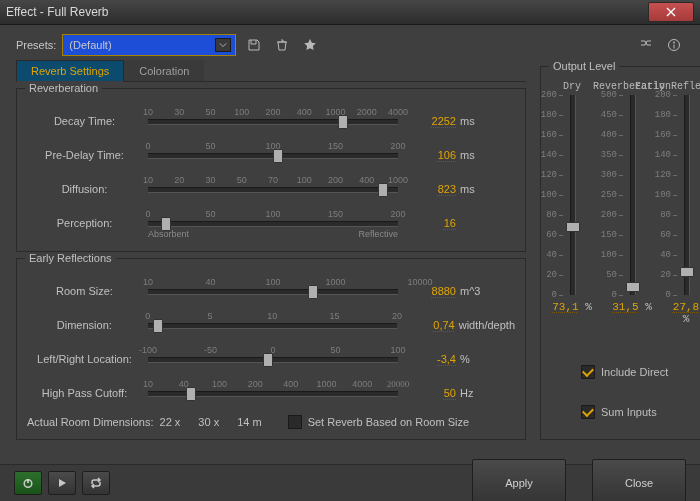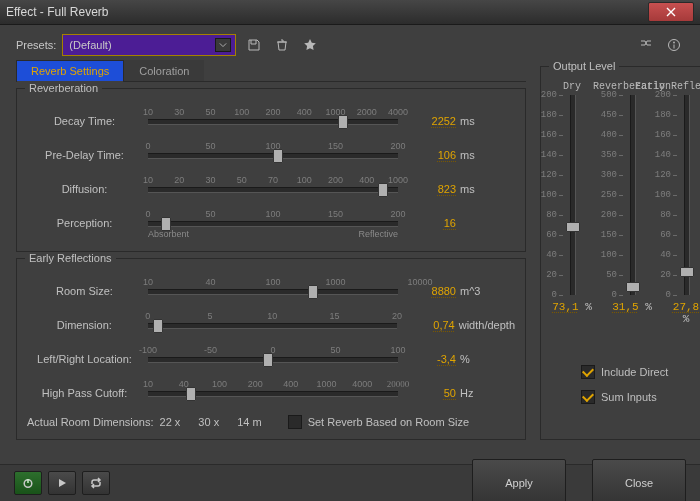--- a/index.html
+++ b/index.html
@@ -32,21 +32,21 @@
 
   .content { position:absolute; left:0; right:0; top:24px; bottom:36px; }
 
   .topbar {
     display:flex; align-items:center;
     padding: 10px 16px 4px 16px;
   }
   .topbar label { margin-right:6px; color:#c8c8c8; }
   .preset-select {
     width: 160px; height:20px;
-    background:#4c1d95;
+    background:#1d4ed8;
     border:1px solid #a58100;
     color:#c8c8c8;
     display:flex; align-items:center;
     padding: 0 6px;
     position:relative;
   }
   .preset-select .chev {
     position:absolute; right:4px; top:3px;
     border:1px solid #1a1a1a;
     width:14px; height:12px;
@@ -78,21 +78,21 @@
   .tab {
     padding: 4px 14px;
     color:#9f9f9f;
     border:1px solid transparent;
     border-bottom:none;
     background:#3a3a3a;
   }
   .tab.active {
     color:#e0a400;
     border-color:#2a2a2a;
-    background:#1d4ed8;
+    background:#0c4a6e;
     position:relative;
   }
   .tab.active::after{
     content:""; position:absolute; left:0; right:0; bottom:-1px; height:1px; background:#3f3f3f;
   }
 
   .group {
     border:1px solid #2a2a2a;
     margin-top:6px;
     padding: 8px 10px 10px 10px;
@@ -179,21 +179,21 @@
   }
   .vticks{ position:absolute; left:-24px; top:0; bottom:0; width:22px;}
   .vtick{ position:absolute; right:0; font-size:9px; color:#7d7d7d; transform:translateY(-50%);}
   .vtick.line::after{ content:""; position:absolute; right:-6px; top:50%; width:4px; height:1px; background:#6a6a6a;}
   .vcol .pct{
     margin-top:6px; text-align:center;
   }
   .pct .num{ color:#e0a400; text-decoration:underline dotted #7a5800; text-underline-offset:2px;}
   .pct .s{ color:#c0c0c0;}
 
-  .check-section{margin-top:40px; padding-left:30px; display:flex; flex-direction:column; gap:11px;}
+  .check-section{margin-top:40px; padding-left:30px; display:flex; flex-direction:column; gap:26px;}
   .chkrow{display:flex; align-items:center; gap:6px;}
 
   
   .bottom{
     position:absolute; left:0; right:0; bottom:0; height:36px;
     background:#3a3a3a;
     border-top:1px solid #2a2a2a;
     display:flex; align-items:center;
     padding:0 14px;
     gap:6px;

